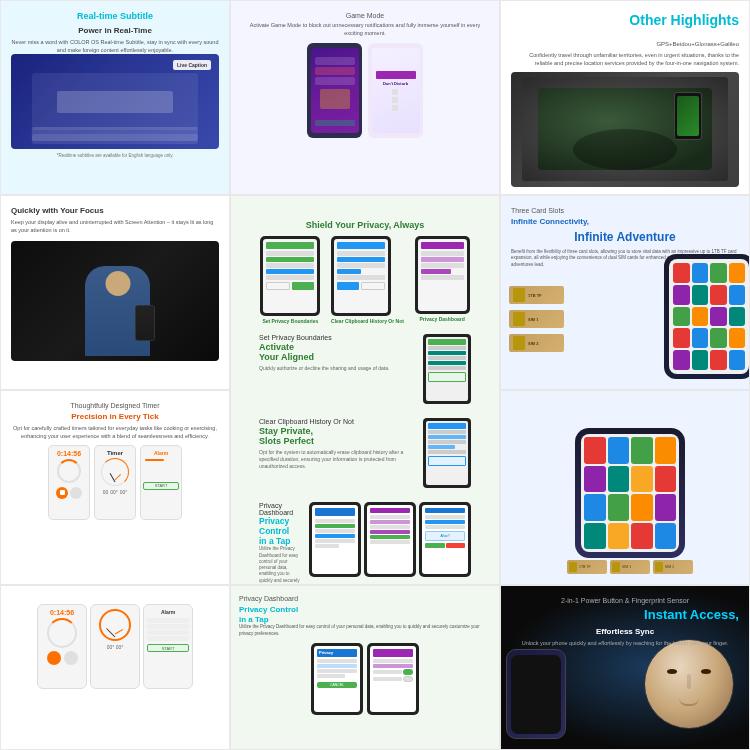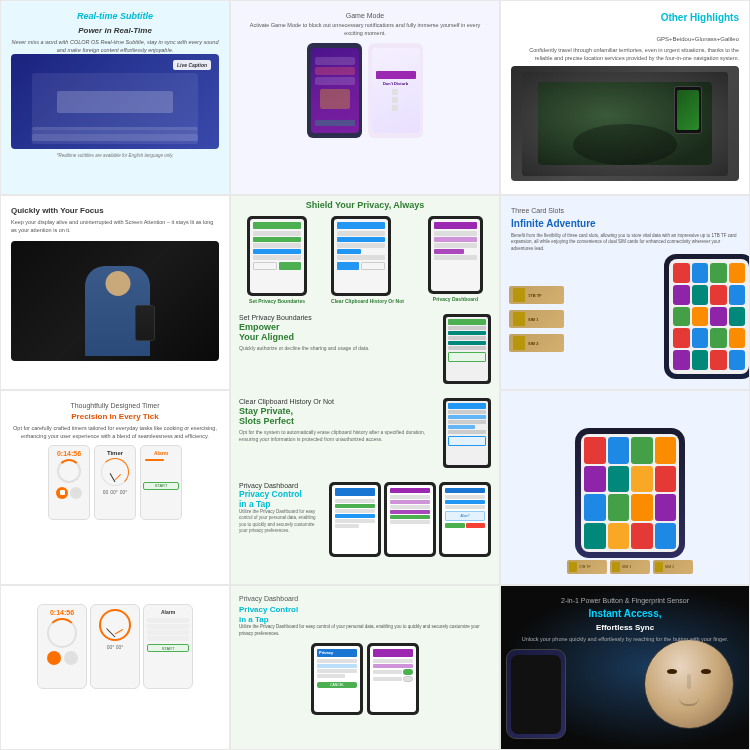--- a/index.html
+++ b/index.html
@@ -44,21 +44,20 @@
       text-align: center;
       line-height: 1.4;
     }
     .cyan { color: #00bcd4; }
     .blue { color: #1565c0; }
     .orange { color: #e65100; }
 
     
     .cell-1 {
       background: #e8f8ff;
-      font-style: italic;
     }
     .cell-1 .img-mock {
       width: 100%;
       height: 95px;
       background: linear-gradient(135deg, #1a237e 0%, #283593 40%, #3949ab 100%);
       border-radius: 4px;
       margin-bottom: 4px;
       display: flex;
       align-items: center;
       justify-content: center;
@@ -569,21 +568,21 @@
               <div style="width:6px; height:6px; background:#e0e0e0; border-radius:1px;"></div>
               <div style="flex:1; height:4px; background:#eee; border-radius:1px;"></div>
             </div>
           </div>
         </div>
       </div>
     </div>
   </div>
 
   <div class="cell cell-3">
-    <p class="cell-headline cyan" style="font-size:10px; text-align:right;">Other Highlights</p>
+    <p class="cell-headline cyan" style="font-size:14px; text-align:right;">Other Highlights</p>
     <div style="text-align:right; margin-bottom:2px;">
       <span style="font-size:6px; color:#555;">GPS+Beidou+Glonass+Galileo</span>
     </div>
     <p class="cell-sub" style="text-align:right;">Confidently travel through unfamiliar territories, even in urgent situations, thanks to the reliable and precise location services provided by the four-in-one navigation system.</p>
     <div class="car-img">
       <div class="car-img-inner">
         <div style="width:85%; height:80%; background:radial-gradient(ellipse at 40% 40%, #3a5a3a 0%, #1a2a1a 80%); border-radius:4px; display:flex; align-items:center; justify-content:center; position:relative;">
           <div style="position:absolute; top:4px; right:10px; width:28px; height:48px; background:#111; border-radius:3px; border:0.5px solid #444; display:flex; align-items:center; justify-content:center;">
             <div style="width:22px; height:40px; background:linear-gradient(135deg,#1a5a1a,#2a8a2a); border-radius:2px;"></div>
           </div>
@@ -601,21 +600,21 @@
         <div style="position:absolute; bottom:0; left:10px; width:65px; height:90px; background:linear-gradient(180deg,#3a5a8a,#2a4a7a); border-radius:20px 20px 0 0;">
           <div style="position:absolute; top:5px; left:50%; transform:translateX(-50%); width:25px; height:25px; background:#c9a87a; border-radius:50%;"></div>
         </div>
         <div style="position:absolute; bottom:15px; right:0; width:20px; height:36px; background:#1a1a1a; border-radius:3px; border:0.5px solid #333;">
           <div style="width:100%; height:100%; background:linear-gradient(180deg,#222,#1a1a1a); border-radius:3px;"></div>
         </div>
       </div>
     </div>
   </div>
 
-  <div class="cell cell-5" style="grid-column:2; grid-row: 2 / 4; padding:4px;">
+  <div class="cell cell-5" style="grid-column:2; grid-row: 2 / 4; padding:24px;">
     <p class="cell-headline" style="font-size:9px; color:#2e7d32;">Shield Your Privacy, Always</p>
 
     <div class="privacy-screens">
       <div style="text-align:center;">
         <div class="privacy-phone">
           <div class="privacy-phone-screen">
             <div style="height:7px; background:#4caf50; border-radius:1px; margin-bottom:2px;"></div>
             <div class="privacy-screen-line"></div>
             <div class="privacy-screen-line green-line"></div>
             <div class="privacy-screen-line"></div>
@@ -658,21 +657,21 @@
           </div>
         </div>
         <div style="font-size:5px; color:#2e7d32; font-weight:bold; margin-top:2px; text-align:center;">Privacy Dashboard</div>
       </div>
     </div>
 
     <div class="privacy-feature">
       <div class="privacy-feature-text">
         <div class="pf-title">Set Privacy Boundaries</div>
         <div class="pf-headline">
-          <span>Empower</span><br>
+          <span>Activate</span><br>
           <span>Your Aligned</span>
         </div>
         <div class="pf-desc">Quickly authorize or decline the sharing and usage of data.</div>
       </div>
       <div class="privacy-phone-col">
         <div class="small-phone">
           <div class="small-phone-screen">
             <div style="height:6px; background:#4caf50; border-radius:1px; margin-bottom:1px;"></div>
             <div class="sp-line"></div>
             <div class="sp-line teal"></div>
@@ -755,21 +754,22 @@
               <div style="flex:1; height:5px; background:#f44336; border-radius:1px;"></div>
             </div>
           </div>
         </div>
       </div>
     </div>
   </div>
 
   <div class="cell cell-6" style="grid-column:3; grid-row:2; position:relative; background:#eef4ff;">
     <p class="cell-title" style="text-align:left;">Three Card Slots</p>
-    <p class="cell-headline blue" style="text-align:left; font-size:10px;">Infinite Adventure</p>
+    <p class="cell-headline blue" style="text-align:left; font-size:8px;">Infinite Connectivity,</p>
+    <p class="cell-headline blue" style="text-align:center; font-size:12px;">Infinite Adventure</p>
     <p class="cell-sub" style="text-align:left; font-size:4.5px;">Benefit from the flexibility of three card slots, allowing you to store vital data with an impressive up to 1TB TF card expansion, all while enjoying the convenience of dual SIM cards for enhanced connectivity wherever your adventures lead.</p>
 
     <div style="position:absolute; bottom:5px; right:-5px; width:110px; height:130px;">
       <div style="width:90px; height:125px; background:linear-gradient(135deg,#1a1a2e,#16213e); border-radius:12px; position:relative; overflow:hidden; float:right;">
         <div style="position:absolute; top:5px; left:5px; right:5px; bottom:5px; background:#f0f0f0; border-radius:8px; display:grid; grid-template-columns:repeat(4,1fr); grid-template-rows:repeat(5,1fr); gap:2px; padding:4px;">
           <div class="app-icon red"></div>
           <div class="app-icon blue2"></div>
           <div class="app-icon green2"></div>
           <div class="app-icon orange2"></div>
           <div class="app-icon purple"></div>
@@ -889,21 +889,21 @@
           </div>
         </div>
       </div>
     </div>
   </div>
 
   <div class="cell cell-9" style="grid-column:3; grid-row:4;">
     <div class="fingerprint-img"></div>
     <div style="position:relative; z-index:1;">
       <p class="cell-title" style="color:#aaa; text-align:center;">2-in-1 Power Button &amp; Fingerprint Sensor</p>
-      <p class="cell-headline" style="color:#00d4ff; font-size:10px;">Instant Access,</p>
+      <p class="cell-headline" style="color:#00d4ff; font-size:13px;text-align:right;">Instant Access,</p>
       <p class="cell-headline" style="color:#fff; font-size:8px;">Effortless Sync</p>
       <p class="cell-sub" style="color:#aaa;">Unlock your phone quickly and effortlessly by reaching for the button with your finger.</p>
     </div>
     <div style="position:absolute; bottom:10px; left:5px; width:60px; height:90px; background:linear-gradient(135deg,#1a1a3e,#2a2a5e); border-radius:10px; border:0.5px solid #444;">
       <div style="position:absolute; top:5px; left:4px; right:4px; bottom:4px; background:#111; border-radius:7px;"></div>
     </div>
     <div class="face-circle">
       <div class="face-features">
         <div class="eye left"></div>
         <div class="eye right"></div>

